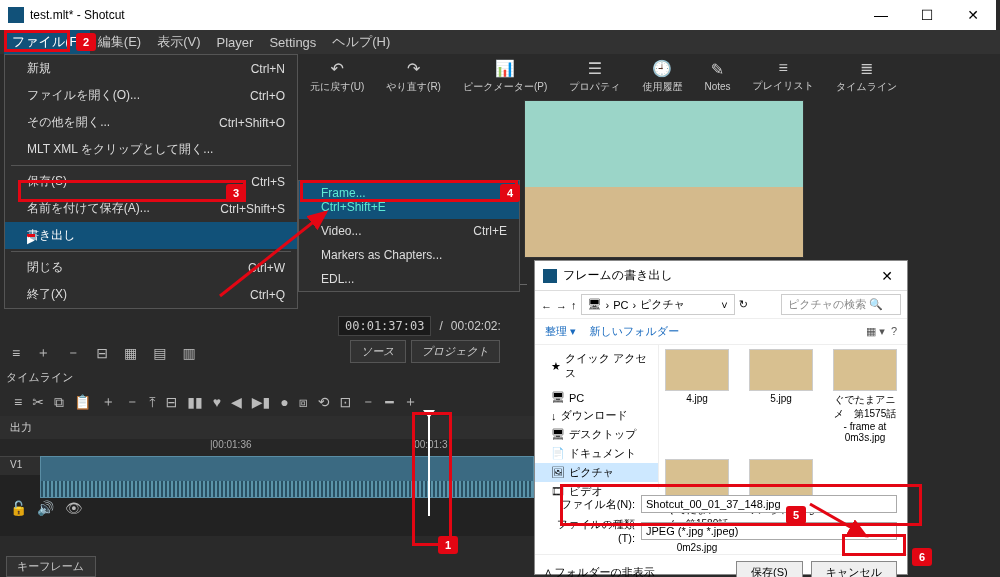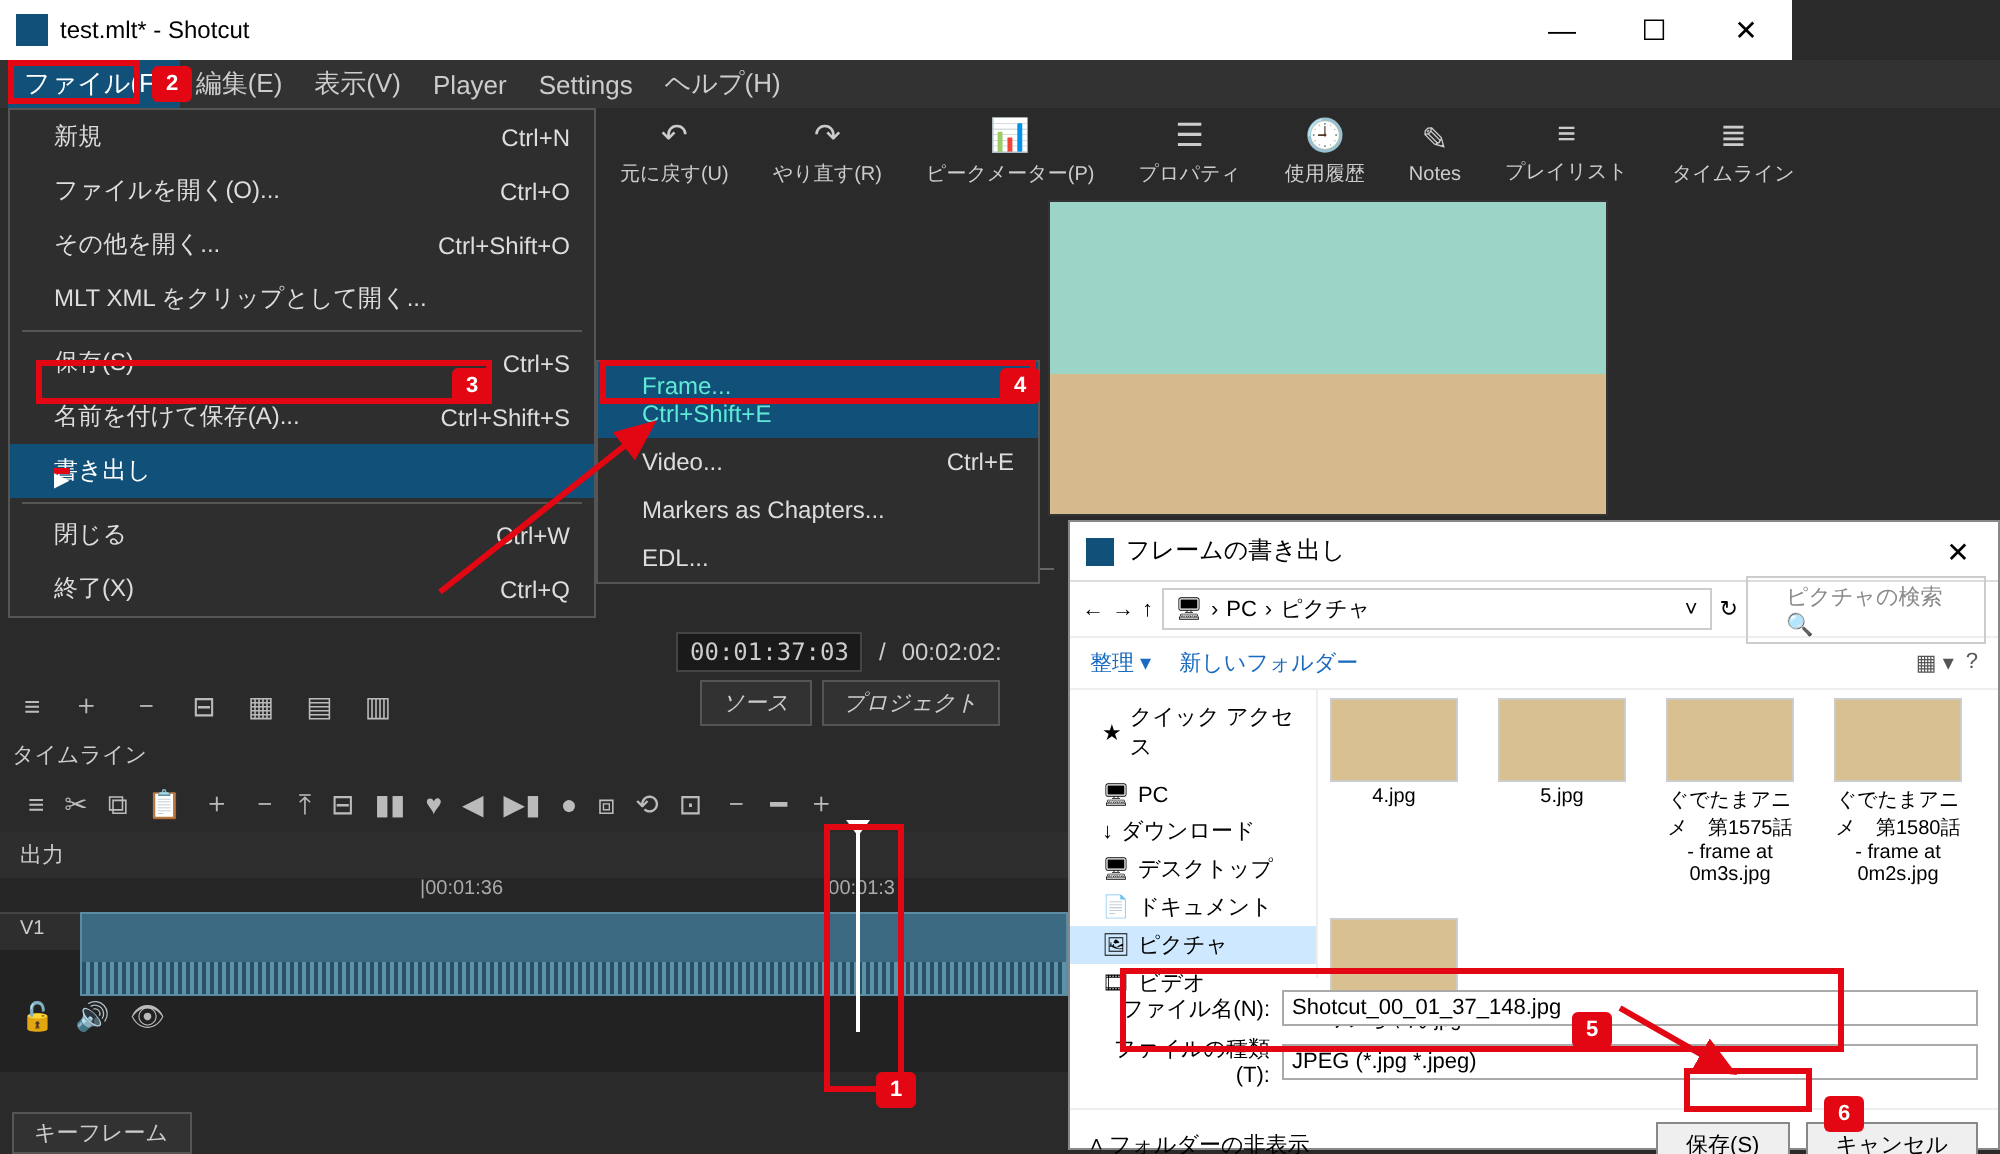--- a/index.html
+++ b/index.html
@@ -1,18 +1,18 @@
 <!DOCTYPE html>
 <html><head>
 <meta charset="utf-8">
 <style>
 * { margin: 0; padding: 0; box-sizing: border-box; font-family: "Segoe UI", Meiryo, sans-serif; }
 body { width: 1000px; height: 577px; background: #2a2a2a; position: relative; overflow: hidden; font-size: 12px; }
 
-.titlebar-main { position: absolute; top: 0; left: 0; width: 896px; height: 30px; background: #fff; display: flex; align-items: center; padding-left: 8px; }
+.titlebar-main { position: absolute; top: 0; left: 0; width: 996px; height: 30px; background: #fff; display: flex; align-items: center; padding-left: 8px; }
 .titlebar-main .icon-app { width: 16px; height: 16px; background: #115179; margin-right: 6px; }
 .titlebar-main .title { color: #000; font-size: 12px; }
 .titlebar-main .winbtns { margin-left: auto; display: flex; }
 .titlebar-main .winbtn { width: 46px; height: 30px; display: flex; align-items: center; justify-content: center; color: #000; font-size: 14px; }
 
 .menubar { position: absolute; top: 30px; left: 0; width: 1000px; height: 24px; background: #323232; display: flex; align-items: center; padding-left: 4px; }
 .menubar .item { color: #ccc; padding: 3px 8px; font-size: 13px; }
 .menubar .item.selected { background: #115179; color: #fff; }
 
 .filemenu { position: absolute; top: 54px; left: 4px; width: 294px; background: #2e2e2e; border: 1px solid #555; z-index: 10; }
@@ -53,28 +53,28 @@
 .tl-clip { position: absolute; top: 40px; left: 40px; width: 494px; height: 42px; background: #3b6a82; border: 1px solid #5a8da4; }
 .tl-clip .wave { position: absolute; bottom: 0; left: 0; right: 0; height: 16px; background: repeating-linear-gradient(90deg,#2a5063 0 2px,#5b94aa 2px 4px); }
 .tl-icons3 { position: absolute; top: 84px; left: 10px; display: flex; gap: 10px; color: #bbb; font-size: 14px; }
 .playhead { position: absolute; top: 416px; left: 428px; width: 2px; height: 100px; background: #fff; }
 .playhead::before { content: ""; position: absolute; top: -6px; left: -5px; border-left: 6px solid transparent; border-right: 6px solid transparent; border-top: 8px solid #fff; }
 
 .tabs-bottom { position: absolute; top: 556px; left: 6px; display: flex; gap: 6px; flex-direction: column; }
 .tabs-bottom .tab { background: #323232; border: 1px solid #555; color: #ccc; padding: 2px 10px; font-size: 11px; }
 
 
-.dlg { position: absolute; top: 260px; left: 534px; width: 466px; height: 315px; background: #fff; border: 1px solid #888; font-size: 11px; color: #000; }
+.dlg { position: absolute; top: 260px; left: 534px; width: 374px; height: 315px; background: #fff; border: 1px solid #888; font-size: 11px; color: #000; }
 .dlg .dtitle { height: 30px; background: #fff; display: flex; align-items: center; padding-left: 8px; border-bottom: 1px solid #ddd; }
 .dlg .dtitle .dicon { width: 14px; height: 14px; background: #115179; margin-right: 6px; }
 .dlg .dtitle .t { font-size: 12px; }
 .dlg .dtitle .close { margin-left: auto; width: 40px; text-align: center; font-size: 14px; }
 .dlg .nav { height: 28px; display: flex; align-items: center; padding: 0 6px; gap: 4px; border-bottom: 1px solid #eee; }
 .dlg .nav .path { border: 1px solid #ccc; flex: 1; padding: 2px 6px; display: flex; align-items: center; gap: 4px; font-size: 11px; }
-.dlg .nav .search { border: 1px solid #ccc; width: 120px; padding: 2px 19px; color: #888; }
+.dlg .nav .search { border: 1px solid #ccc; width: 120px; padding: 2px 6px; color: #888; margin-left: 29px; }
 .dlg .bar { height: 26px; display: flex; align-items: center; gap: 14px; padding: 0 10px; color: #1a6bbf; border-bottom: 1px solid #eee; }
 .dlg .bar .right { margin-left: auto; display: flex; gap: 6px; color: #555; }
 .dlg .body { display: flex; height: 144px; font-size: 11px; }
 .dlg .tree { width: 124px; border-right: 1px solid #eee; padding: 4px 0; }
 .dlg .tree .node { padding: 2px 6px 2px 16px; display: flex; align-items: center; gap: 4px; }
 .dlg .tree .node.sel { background: #cde8ff; }
 .dlg .files { flex: 1; padding: 4px; display: flex; gap: 16px; flex-wrap: wrap; align-content: flex-start; }
 .dlg .thumb { width: 68px; text-align: center; font-size: 10px; }
 .dlg .thumb .img { width: 64px; height: 42px; background: #d8c090; border: 1px solid #ccc; margin: 0 auto 2px; }
 .dlg .fields { padding: 6px 10px; }

